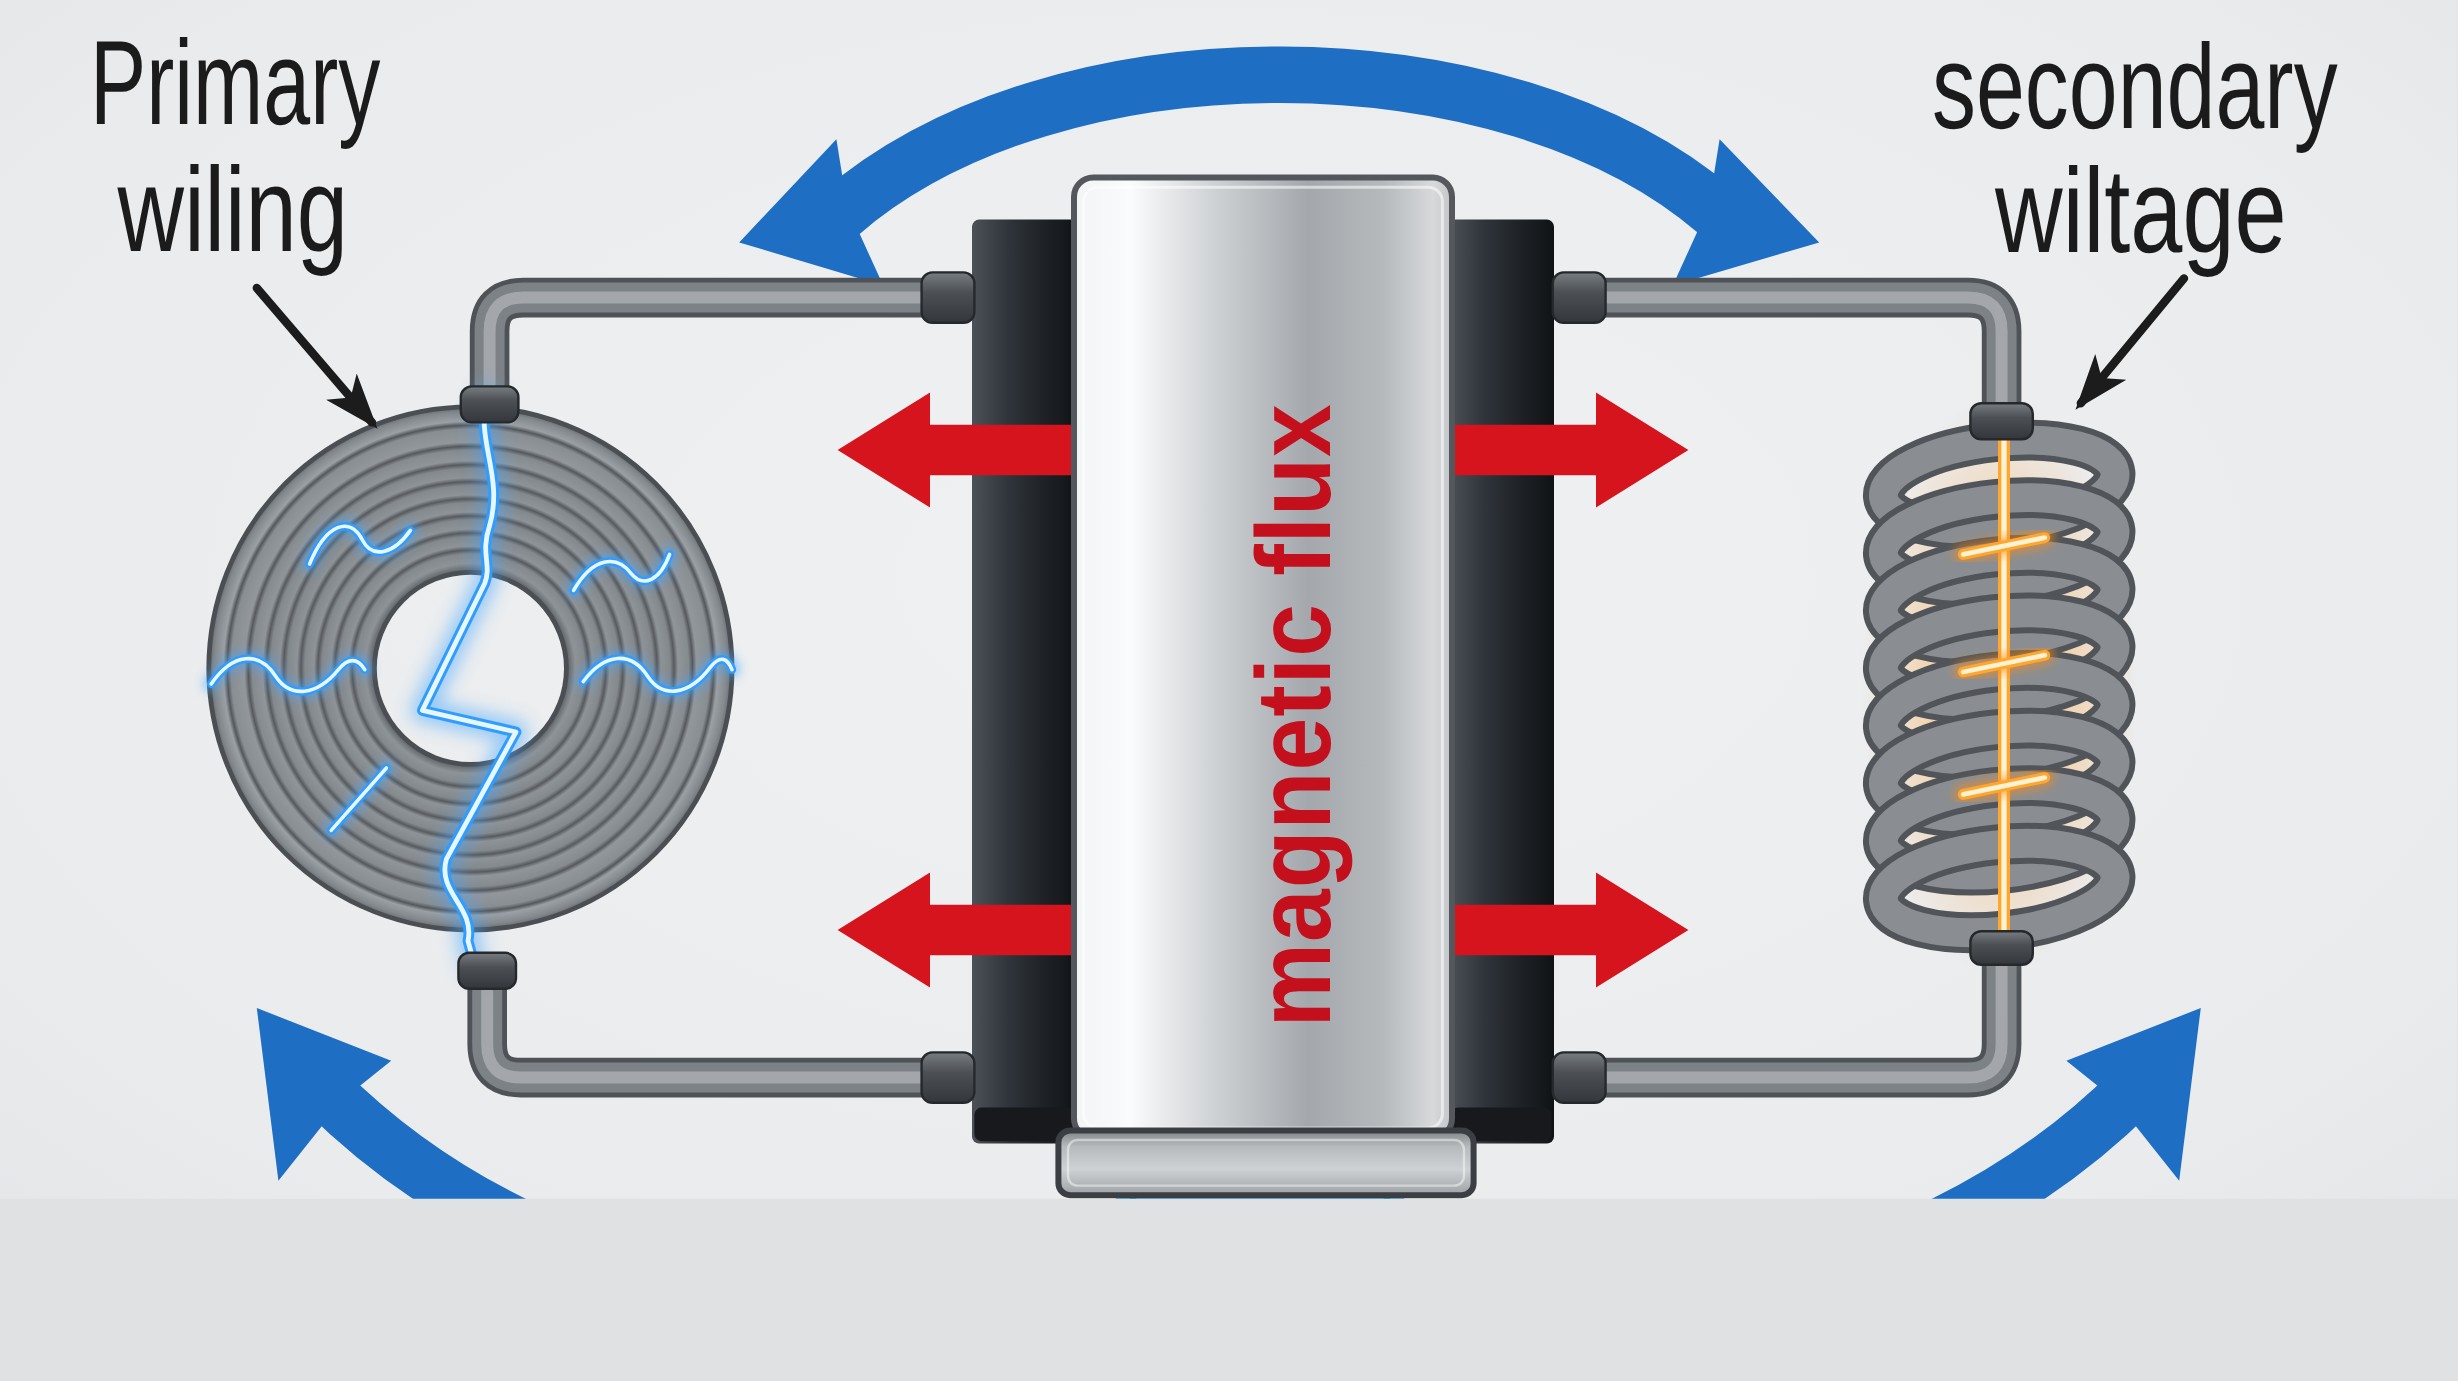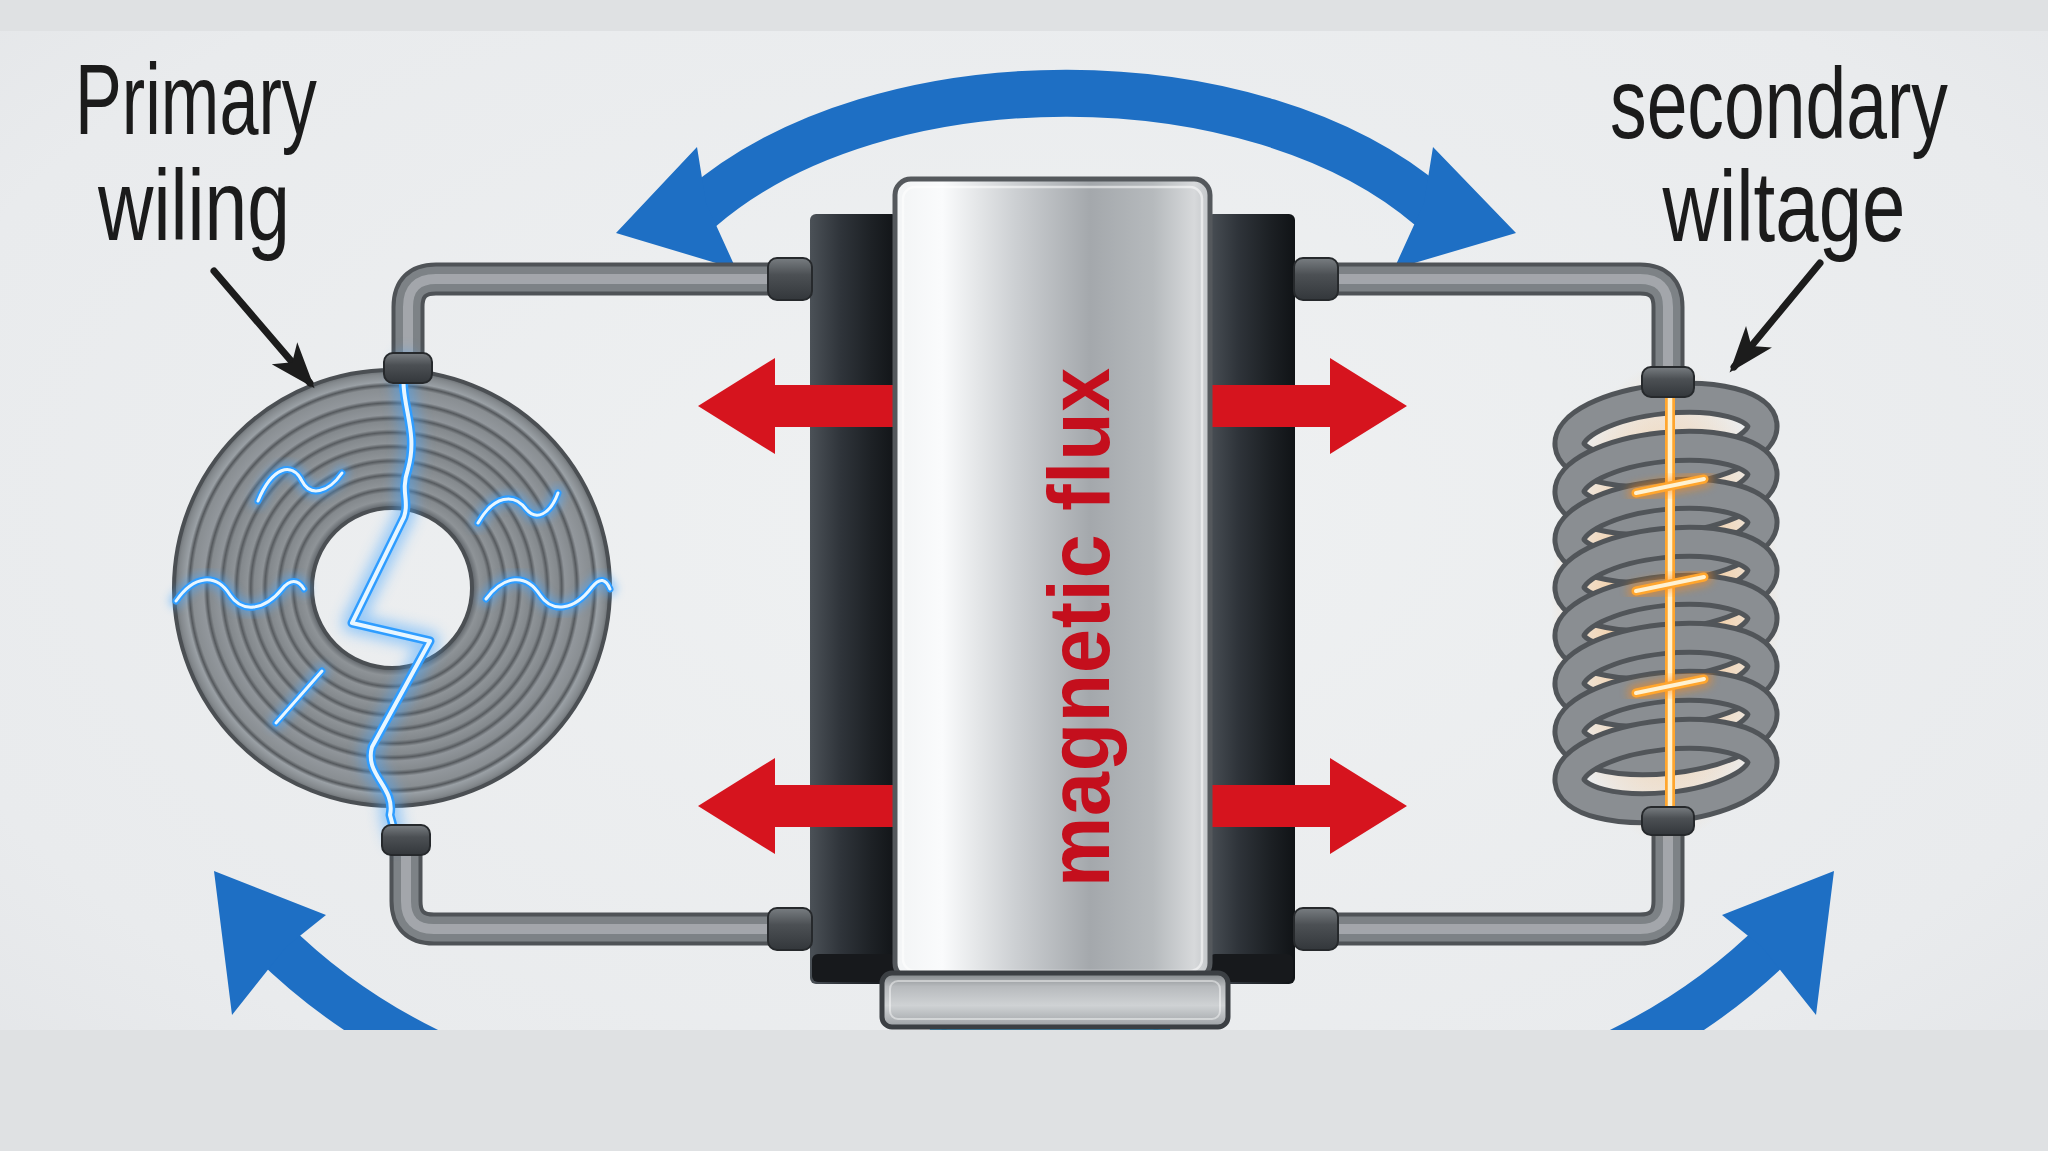--- a/index.html
+++ b/index.html
@@ -1,17 +1,17 @@
 <!DOCTYPE html>
 <html><head>
 <meta charset="utf-8">
 <style>
   html,body { margin:0; padding:0; background:#dfe1e3; }
   .stage { width:2048px; height:999px; position:relative; overflow:hidden;
-           font-family:"Liberation Sans", sans-serif;margin-top:31px; }
+           font-family:"Liberation Sans", sans-serif; }
   svg { display:block; }
   text { font-family:"Liberation Sans", sans-serif; }
   .ann-label { font-size:100px; font-weight:normal; }
   .core-label { font-size:88px; font-weight:bold; letter-spacing:1px; }
 </style>
 </head>
 <body>
 
 <div class="stage">
 <svg width="2048" height="1151" viewBox="0 0 2048 1151" xmlns="http://www.w3.org/2000/svg">

